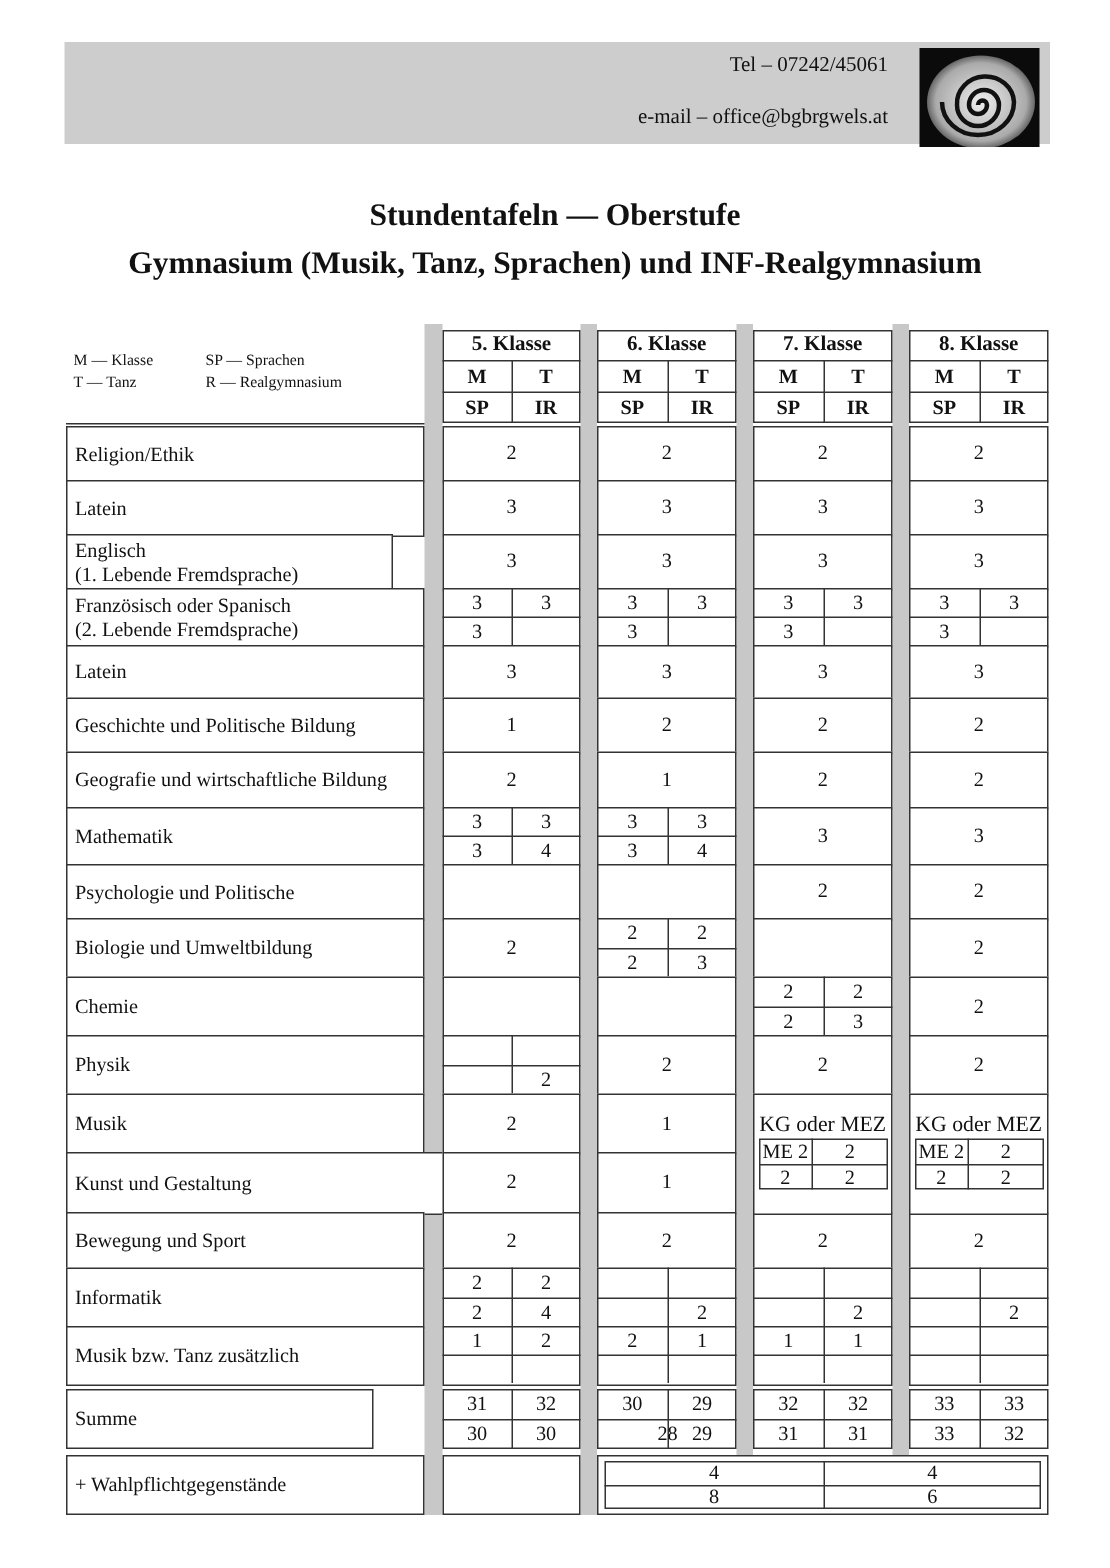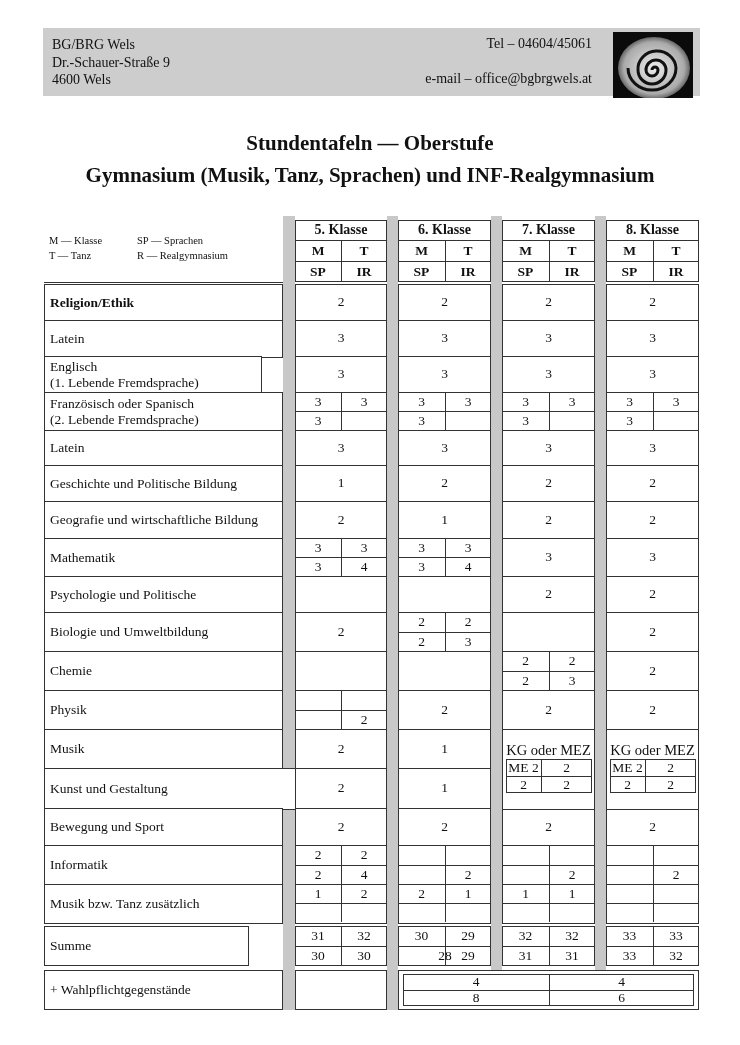--- a/index.html
+++ b/index.html
@@ -20,26 +20,21 @@
   .vl { position:absolute; width:0; border-left:1.2px solid #333; }
   .legend { position:absolute; font-size:10.5px; line-height:15px; }
   .klasse { font-weight:bold; font-size:14px; }
   .bold { font-weight:bold; }
   .sub { position:absolute; box-sizing:border-box; border:1.2px solid #333; }
 </style>
 </head>
 <body>
 
 <div class="hdr">
-  <div class="addr">
-    <div>BG/BRG Wels</div>
-    <div>Dr.-Schauer-Straße 9</div>
-    <div>4600 Wels</div>
-  </div>
-  <div class="tel">Tel – 04604/45061</div>
+  <div class="tel">Tel – 07242/45061</div>
   <div class="mail">e-mail – office@bgbrgwels.at</div>
 </div>
 <div class="logo">
   <svg width="80" height="66" viewBox="0 0 80 66">
     <defs>
         <radialGradient id="g" cx="50%" cy="50%" r="60%">
           <stop offset="0%" stop-color="#eee"></stop>
           <stop offset="70%" stop-color="#aaa"></stop>
           <stop offset="100%" stop-color="#111"></stop>
         </radialGradient>
@@ -96,21 +91,21 @@
     <div class="box" style="left: 606px; top: 220px; width: 93px; height: 62px;"></div>
     <div class="cell klasse" style="left: 606px; top: 220px; width: 93px; height: 20px;">8. Klasse</div>
     <div class="hl" style="left: 606px; top: 240px; width: 93px;"></div>
     <div class="hl" style="left: 606px; top: 261px; width: 93px;"></div>
     <div class="vl" style="left: 653px; top: 240px; height: 42px;"></div>
     <div class="cell bold" style="left: 606px; top: 240px; width: 47px; height: 21px;">M</div>
     <div class="cell bold" style="left: 653px; top: 240px; width: 46px; height: 21px;">T</div>
     <div class="cell bold" style="left: 606px; top: 261px; width: 47px; height: 21px;">SP</div>
     <div class="cell bold" style="left: 653px; top: 261px; width: 46px; height: 21px;">IR</div>
     <div class="hl" style="left: 44px; top: 282px; width: 239px;"></div>
-    <div class="lbl" style="left: 44px; top: 284px; width: 239px; height: 37.5px; white-space: pre-line; font-weight: bold;">Religion/Ethik</div>
+    <div class="lbl" style="left: 44px; top: 284px; width: 239px; height: 37.5px; white-space: pre-line;">Religion/Ethik</div>
     <div class="box" style="left: 295px; top: 284px; width: 92px; height: 37.5px;"></div>
     <div class="cell" style="left: 295px; top: 284px; width: 92px; height: 36px;">2</div>
     <div class="box" style="left: 398px; top: 284px; width: 93px; height: 37.5px;"></div>
     <div class="cell" style="left: 398px; top: 284px; width: 93px; height: 36px;">2</div>
     <div class="box" style="left: 502px; top: 284px; width: 93px; height: 37.5px;"></div>
     <div class="cell" style="left: 502px; top: 284px; width: 93px; height: 36px;">2</div>
     <div class="box" style="left: 606px; top: 284px; width: 93px; height: 37.5px;"></div>
     <div class="cell" style="left: 606px; top: 284px; width: 93px; height: 36px;">2</div>
     <div class="lbl" style="left: 44px; top: 320px; width: 239px; height: 37.5px; white-space: pre-line;">Latein</div>
     <div class="box" style="left: 295px; top: 320px; width: 92px; height: 37.5px;"></div>

